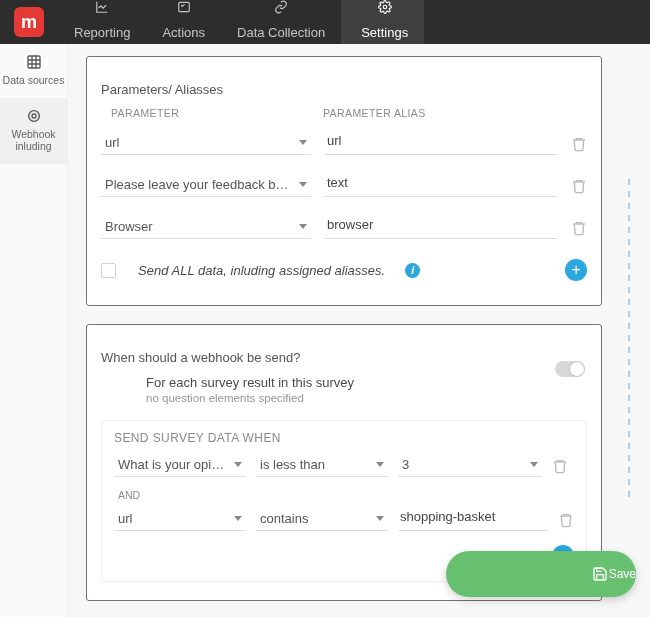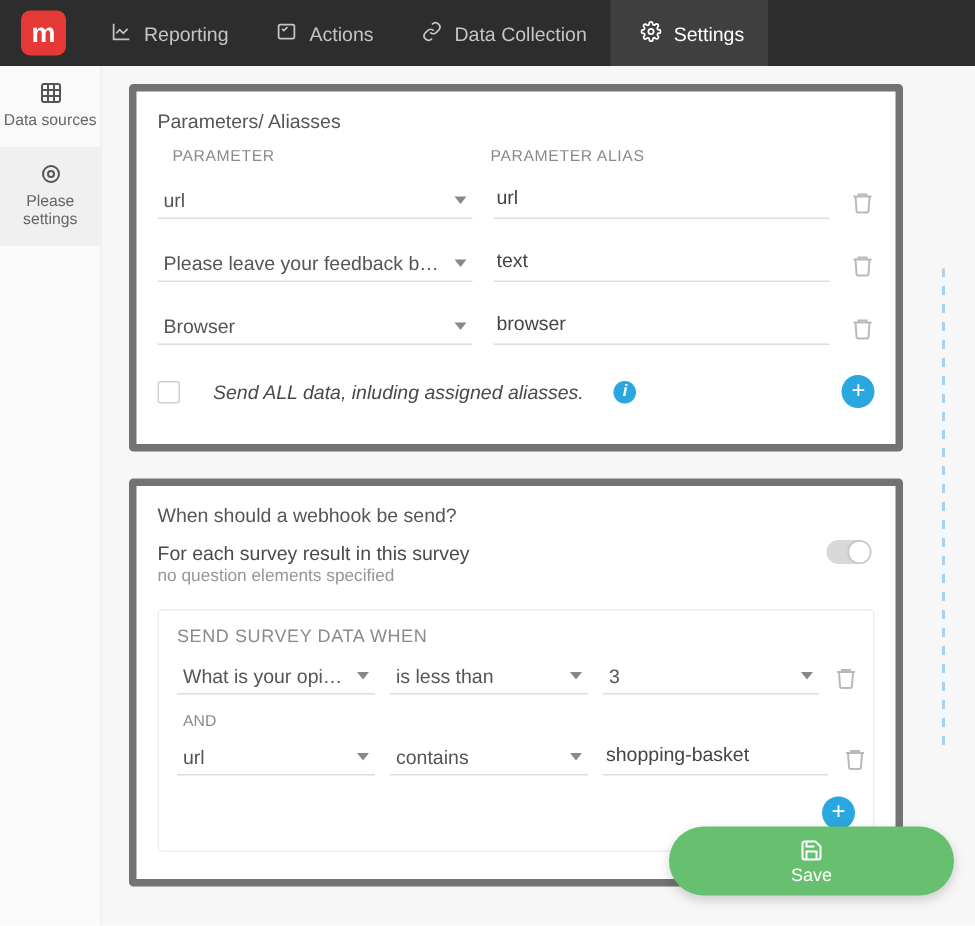--- a/index.html
+++ b/index.html
@@ -4,36 +4,36 @@
 <style>
   * { box-sizing: border-box; margin: 0; padding: 0; }
   html, body { width: 650px; height: 617px; overflow: hidden; font-family: -apple-system, "Segoe UI", Arial, sans-serif; font-size: 13px; color: #4a4a4a; background: #fff; }
   .root { display: flex; flex-direction: column; height: 100%; }
 
   
   .topbar { height: 44px; background: #2d2d2d; display: flex; align-items: stretch; color: #c8c8c8; }
   .brand { width: 58px; display:flex; align-items:center; justify-content:center; }
   .brand-badge { width:30px; height:30px; background:#e53935; border-radius:6px; display:flex; align-items:center; justify-content:center; color:#fff; font-weight:700; font-size:18px; }
   .tabs-top { display:flex; }
-  .tabs-top .tab { display:flex; align-items:center; gap:8px; padding:0 16px; font-size:13px; color:#c5c5c5; cursor:pointer; }
+  .tabs-top .tab { display:flex; align-items:center; gap:8px; padding:0 16px; font-size:13px; color:#c5c5c5; cursor:pointer;flex-direction:column; }
   .tabs-top .tab.active { background:#3f3f3f; color:#fff;padding-left:20px; }
   .ico { width:14px; height:14px; display:inline-block; }
 
   
   .body { flex:1; display:flex; min-height:0; }
   .sidebar { width:68px; background:#fafafa; border-right:1px solid #eee; display:flex; flex-direction:column; align-items:stretch; }
   .side-item { padding:10px 2px 12px; text-align:center; font-size:10.5px; color:#666; cursor:pointer; }
   .side-item.active { background:#f0f0f0; }
   .side-item .sic { display:block; margin:0 auto 4px; width:16px; height:16px; color:#555; }
 
   .main-wrap { flex:1; position:relative; background:#f7f7f7; overflow:hidden; }
   .right-track { position:absolute; top:135px; right:20px; width:2px; bottom:120px; background:repeating-linear-gradient(#67b3e6 0 6px, transparent 6px 12px); opacity:.55;}
   .content { position:absolute; left:18px; right:48px; top:12px; bottom:0; }
 
-  .panel { background:#fff; border:5px solid #737373; border-radius:3px; padding:12px 14px 18px; margin-bottom:18px; }
+  .panel { background:#fff; border:1px solid #737373; border-radius:3px; padding:25px 14px 18px; margin-bottom:18px; }
   .section-title { font-size:13px; color:#555; margin-bottom:10px; }
   .th-row { display:flex; font-size:10.5px; letter-spacing:.4px; color:#8a8a8a; text-transform:uppercase; margin:4px 0 4px 10px; }
   .th-row .c1 { width:212px; } .th-row .c2 { flex:1; }
 
   .row { display:flex; align-items:center; gap:14px; padding:6px 0; }
   .sel { position:relative; height:30px; flex:0 0 210px; }
   .sel::after{ content:""; position:absolute; left:0; right:0; bottom:4px; border-bottom:1px solid #ddd; }
   .sel .val { position:absolute; left:4px; right:18px; top:6px; color:#555; white-space:nowrap; overflow:hidden; text-overflow:ellipsis; }
   .caret { position:absolute; right:4px; top:11px; width:0;height:0; border-left:4px solid transparent; border-right:4px solid transparent; border-top:5px solid #888; }
 
@@ -54,21 +54,21 @@
 
   .inner-panel { border:1px solid #eee; border-radius:3px; padding:10px 12px 14px; margin-top:16px; }
   .ip-title { font-size:12px; letter-spacing:.4px; color:#8a8a8a; text-transform:uppercase; margin-bottom:6px; }
   .cond-row { display:flex; align-items:center; gap:10px; }
   .cond-row .sel { flex:0 0 132px; }
   .cond-row .sel.op { flex:0 0 132px; }
   .cond-row .sel.small { flex:0 0 144px; }
   .and-lbl { font-size:10.5px; color:#8a8a8a; margin:8px 0 4px 4px; }
 
   
-  .save-btn { position:absolute; right:14px; bottom:20px; width:190px; height:46px; background:#67c06f; color:#fff; border-radius:26px; display:flex; flex-direction:column; align-items:center; justify-content:center; gap:1px; font-size:12px; cursor:pointer; box-shadow:0 3px 8px rgba(0,0,0,.18); }
+  .save-btn { position:absolute; right:14px; bottom:20px; width:190px; height:46px; background:#67c06f; color:#fff; border-radius:26px; display:flex; flex-direction:row; align-items:center; justify-content:flex-end; gap:1px; font-size:12px; cursor:pointer; box-shadow:0 3px 8px rgba(0,0,0,.18); }
   .save-btn svg{ width:16px; height:16px; }
 </style>
 </head>
 <body>
 
 <div class="root">
   <div class="topbar">
     <div class="brand">
       <div class="brand-badge">m</div>
     </div>
@@ -106,21 +106,21 @@
 
   <div class="body">
     <div class="sidebar" id="sidebar">
         <div class="side-item"><span><svg class="sic" viewBox="0 0 24 24" fill="none" stroke="currentColor" stroke-width="2">
               <rect x="3" y="3" width="18" height="18" rx="2"></rect>
               <path d="M3 9h18M3 15h18M9 3v18M15 3v18"></path>
             </svg></span><span>Data sources</span></div>
         <div class="side-item active"><span><svg class="sic" viewBox="0 0 24 24" fill="none" stroke="currentColor" stroke-width="2">
               <circle cx="12" cy="12" r="8"></circle>
               <circle cx="12" cy="12" r="3"></circle>
-            </svg></span><span>Please settings</span></div>
+            </svg></span><span>Webhook inluding</span></div>
       </div>
 
     <div class="main-wrap">
       <div class="right-track"></div>
       <div class="content">
 
         <div class="panel">
           <div class="section-title">Parameters/ Aliasses</div>
           <div class="th-row">
             <div class="c1">PARAMETER</div>
@@ -173,21 +173,21 @@
           <div class="row" style="margin-top:4px;font-style:italic;">
             <span class="chk"></span>
             <span>Send ALL data, inluding assigned aliasses.</span>
             <span class="info-ic">i</span>
             <span class="plus-btn">+</span>
           </div>
         </div>
 
         <div class="panel" style="position:relative;">
           <div class="section-title">When should a webhook be send?</div>
-          <div style="margin-top:8px;">
+          <div style="margin-top:8px;margin-left:45px;">
             <div>For each survey result in this survey</div>
             <div class="sub">no question elements specified</div>
           </div>
           <div class="toggle"></div>
 
           <div class="inner-panel">
             <div class="ip-title">SEND SURVEY DATA WHEN</div>
             <div id="condRows">
                 <div class="cond-row">
                   <div class="sel">

